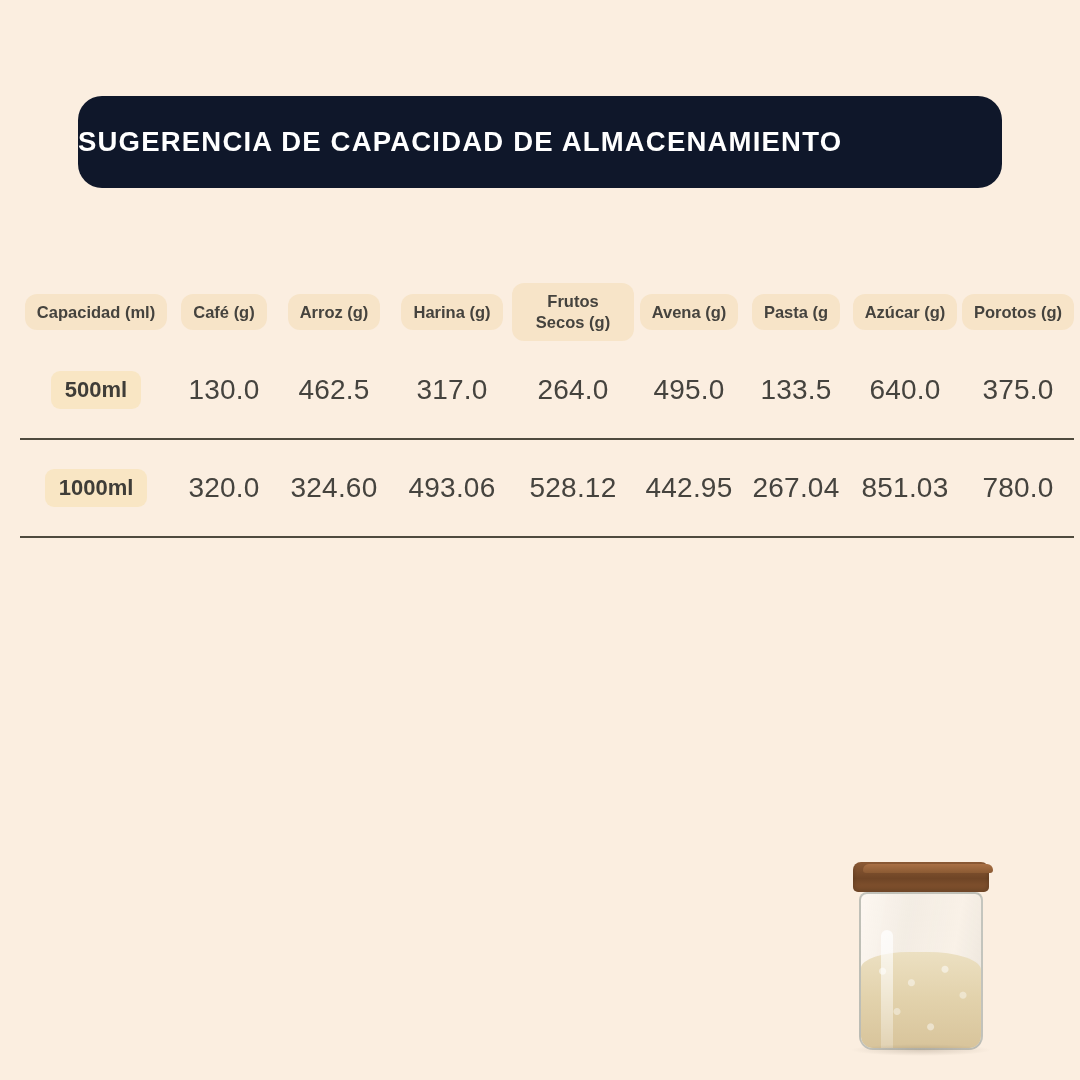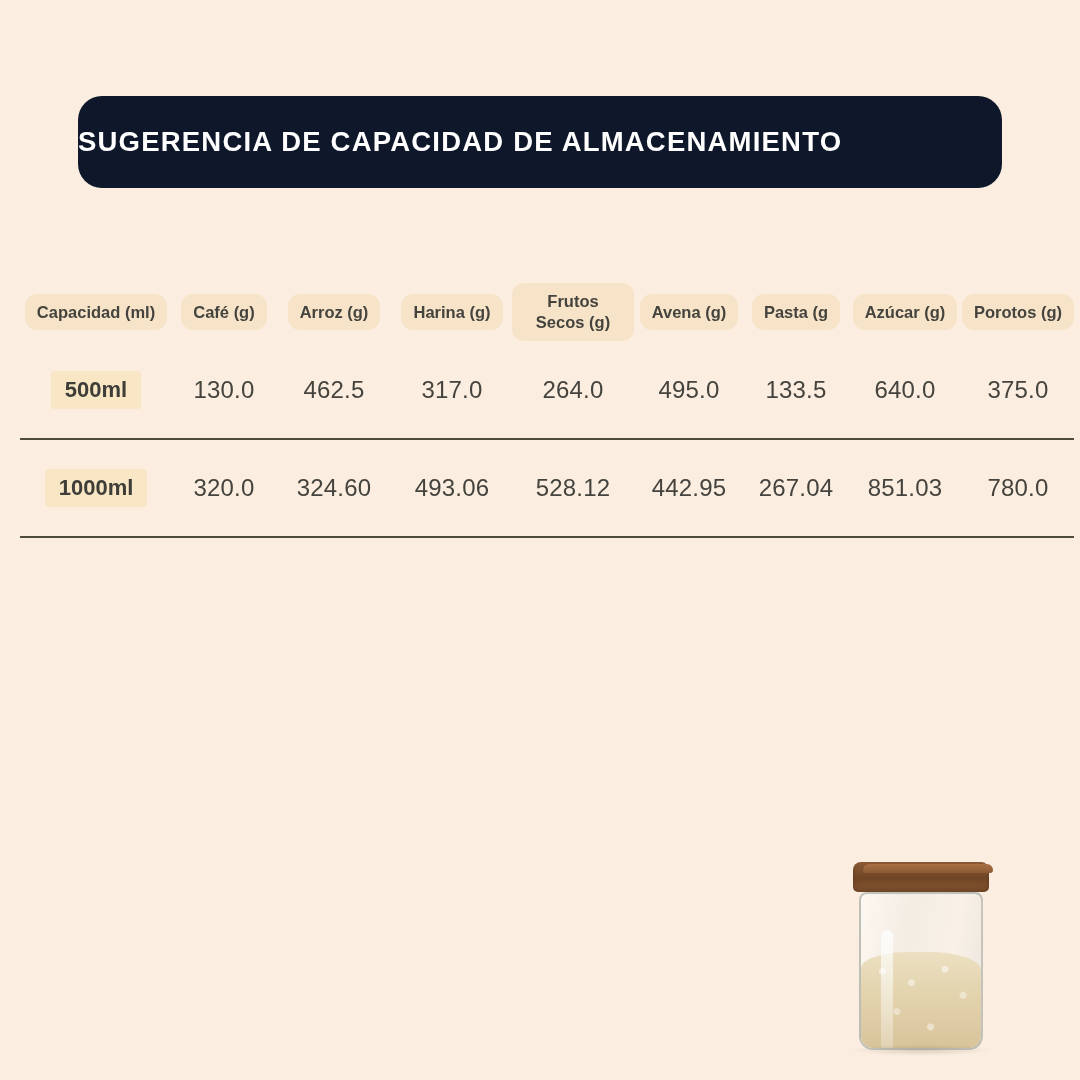--- a/index.html
+++ b/index.html
@@ -84,34 +84,34 @@
 
   
   .cap-cell {
     text-align: center;
     vertical-align: middle;
     height: 96px;
   }
   .cap-pill {
     display: inline-block;
     background: #f9e6c4;
-    border-radius: 4px;
+    border-radius: 9px;
     color: #3f3d38;
     font-size: 22px;
     font-weight: bold;
     padding: 6px 14px;
     box-sizing: border-box;
   }
 
   .val-cell {
     text-align: center;
     vertical-align: middle;
     height: 96px;
     color: #45433e;
-    font-size: 24px;
+    font-size: 28px;
     letter-spacing: 0.2px;
   }
 
   
   tr.data-row td {
     border-bottom: 2.5px solid #4f4a3e;
   }
   tr.data-row:first-of-type td {
     border-top: none;
   }

